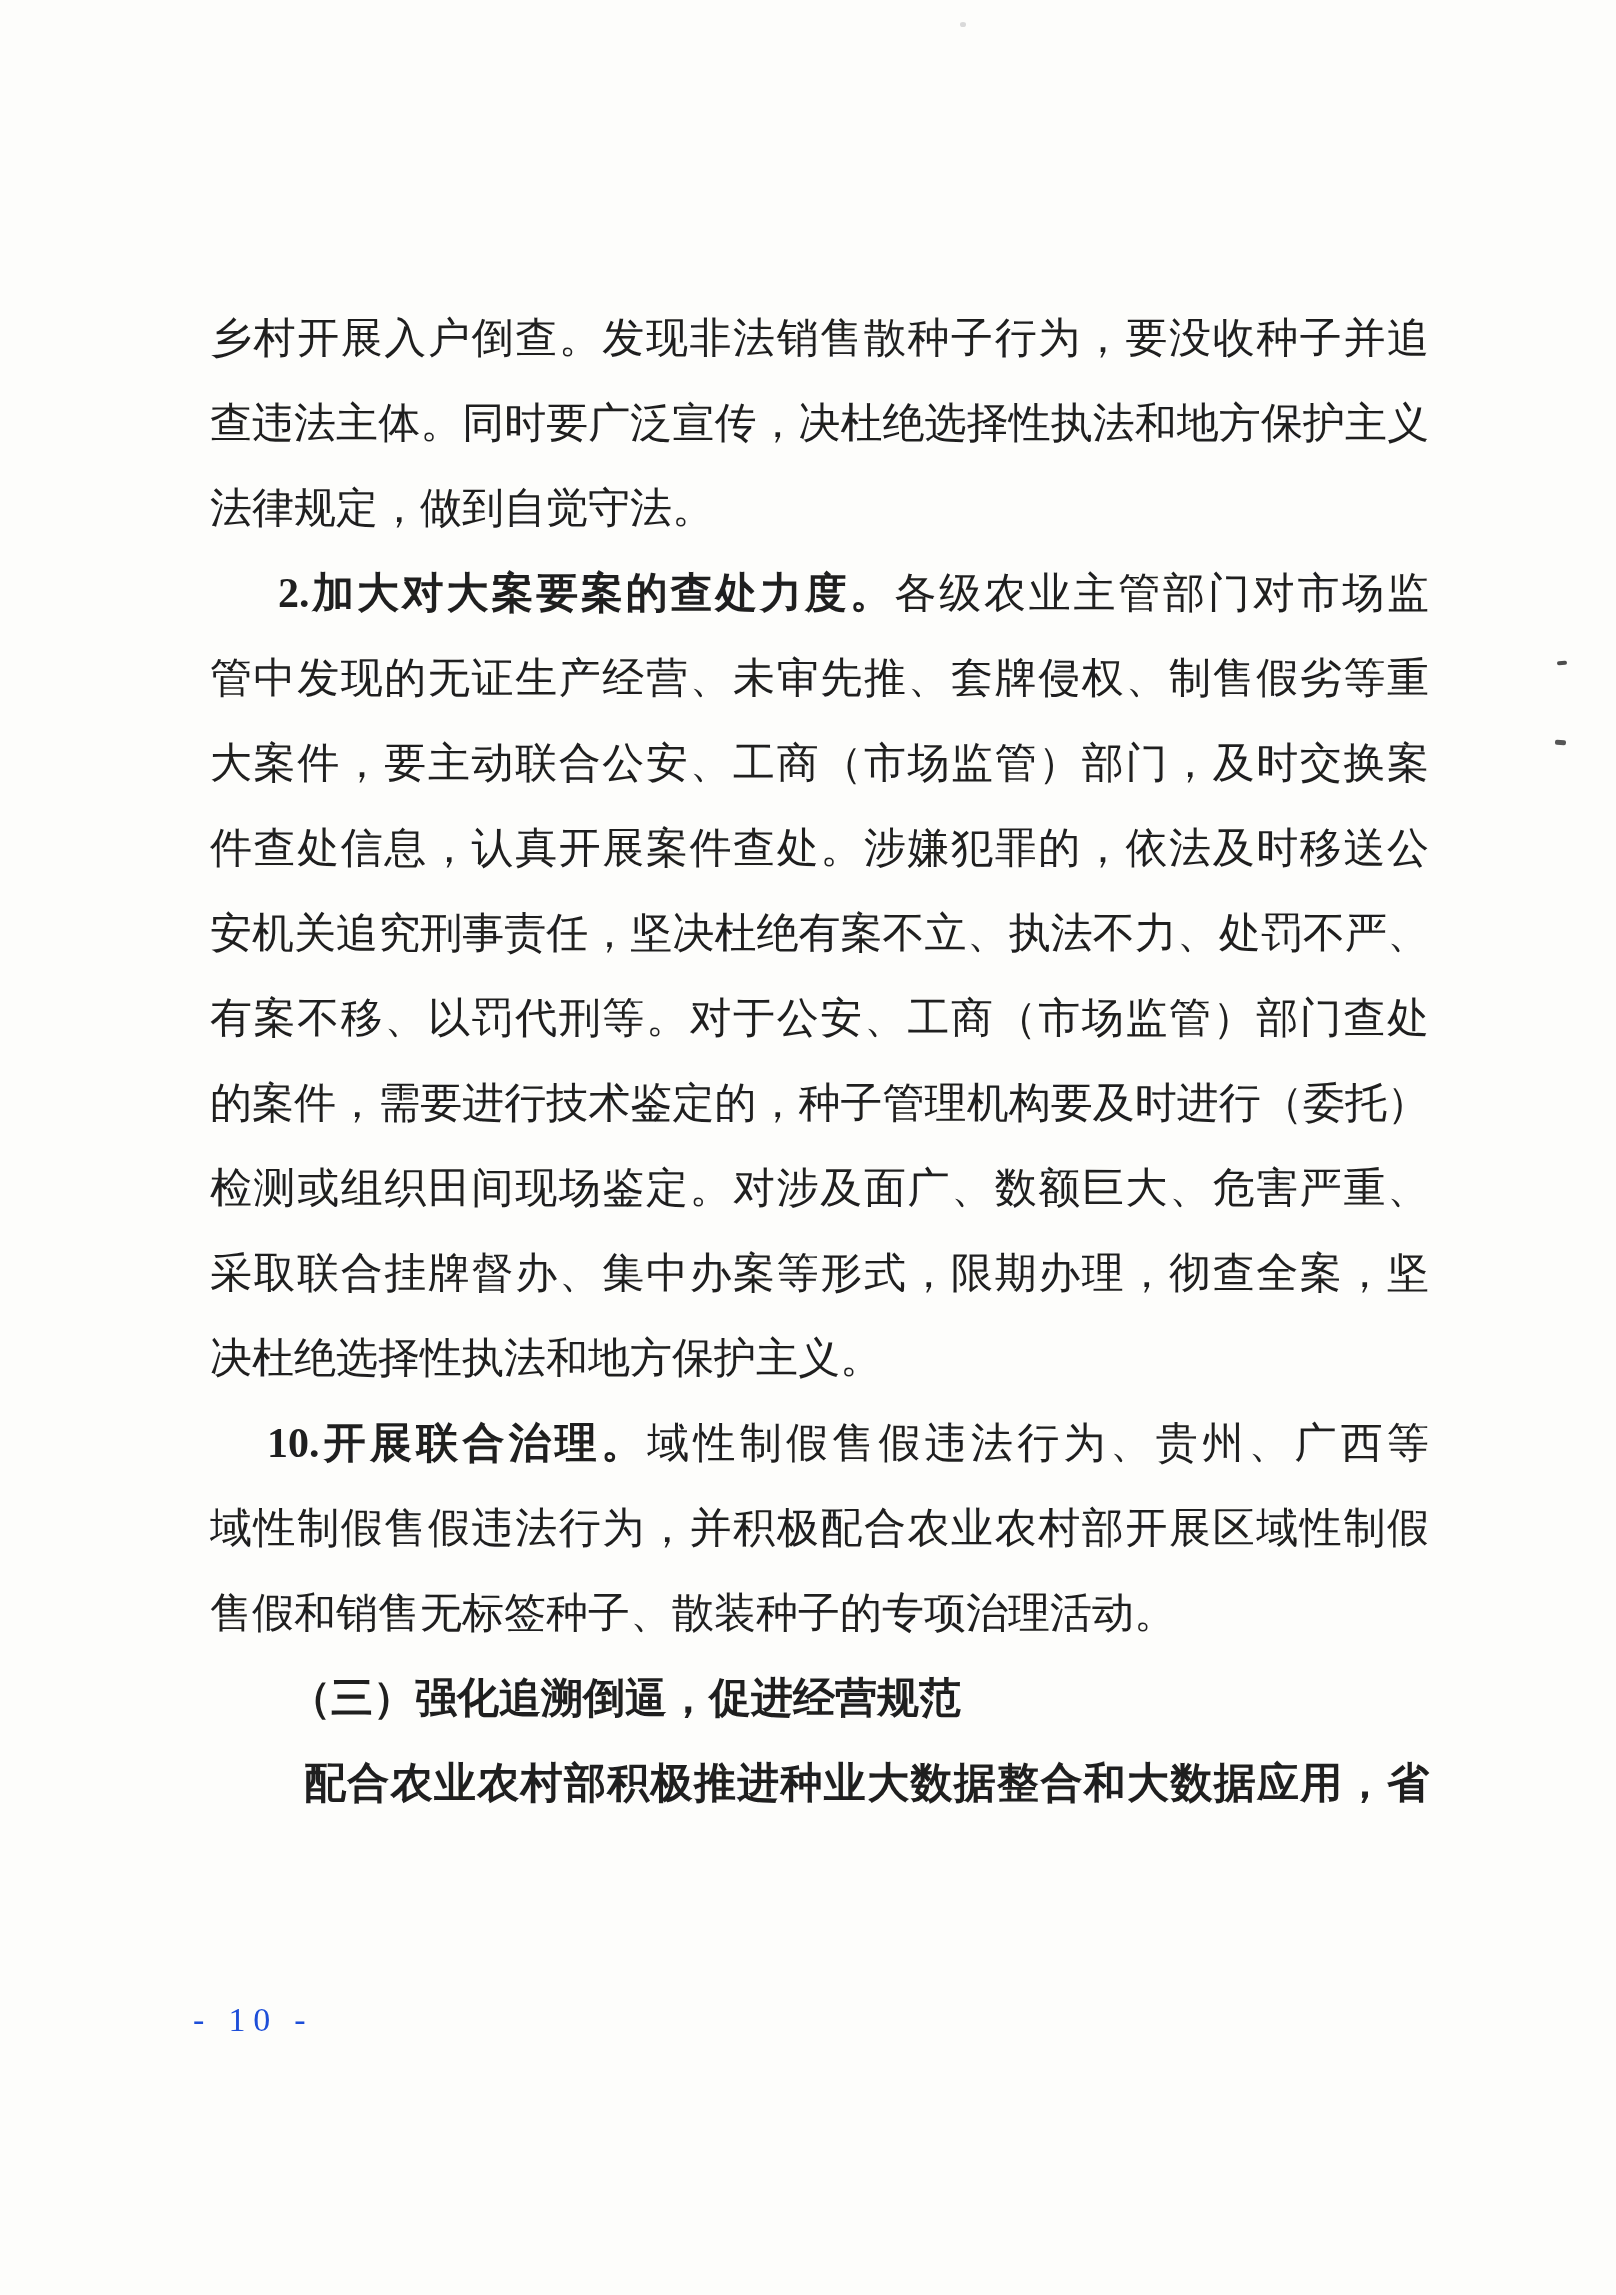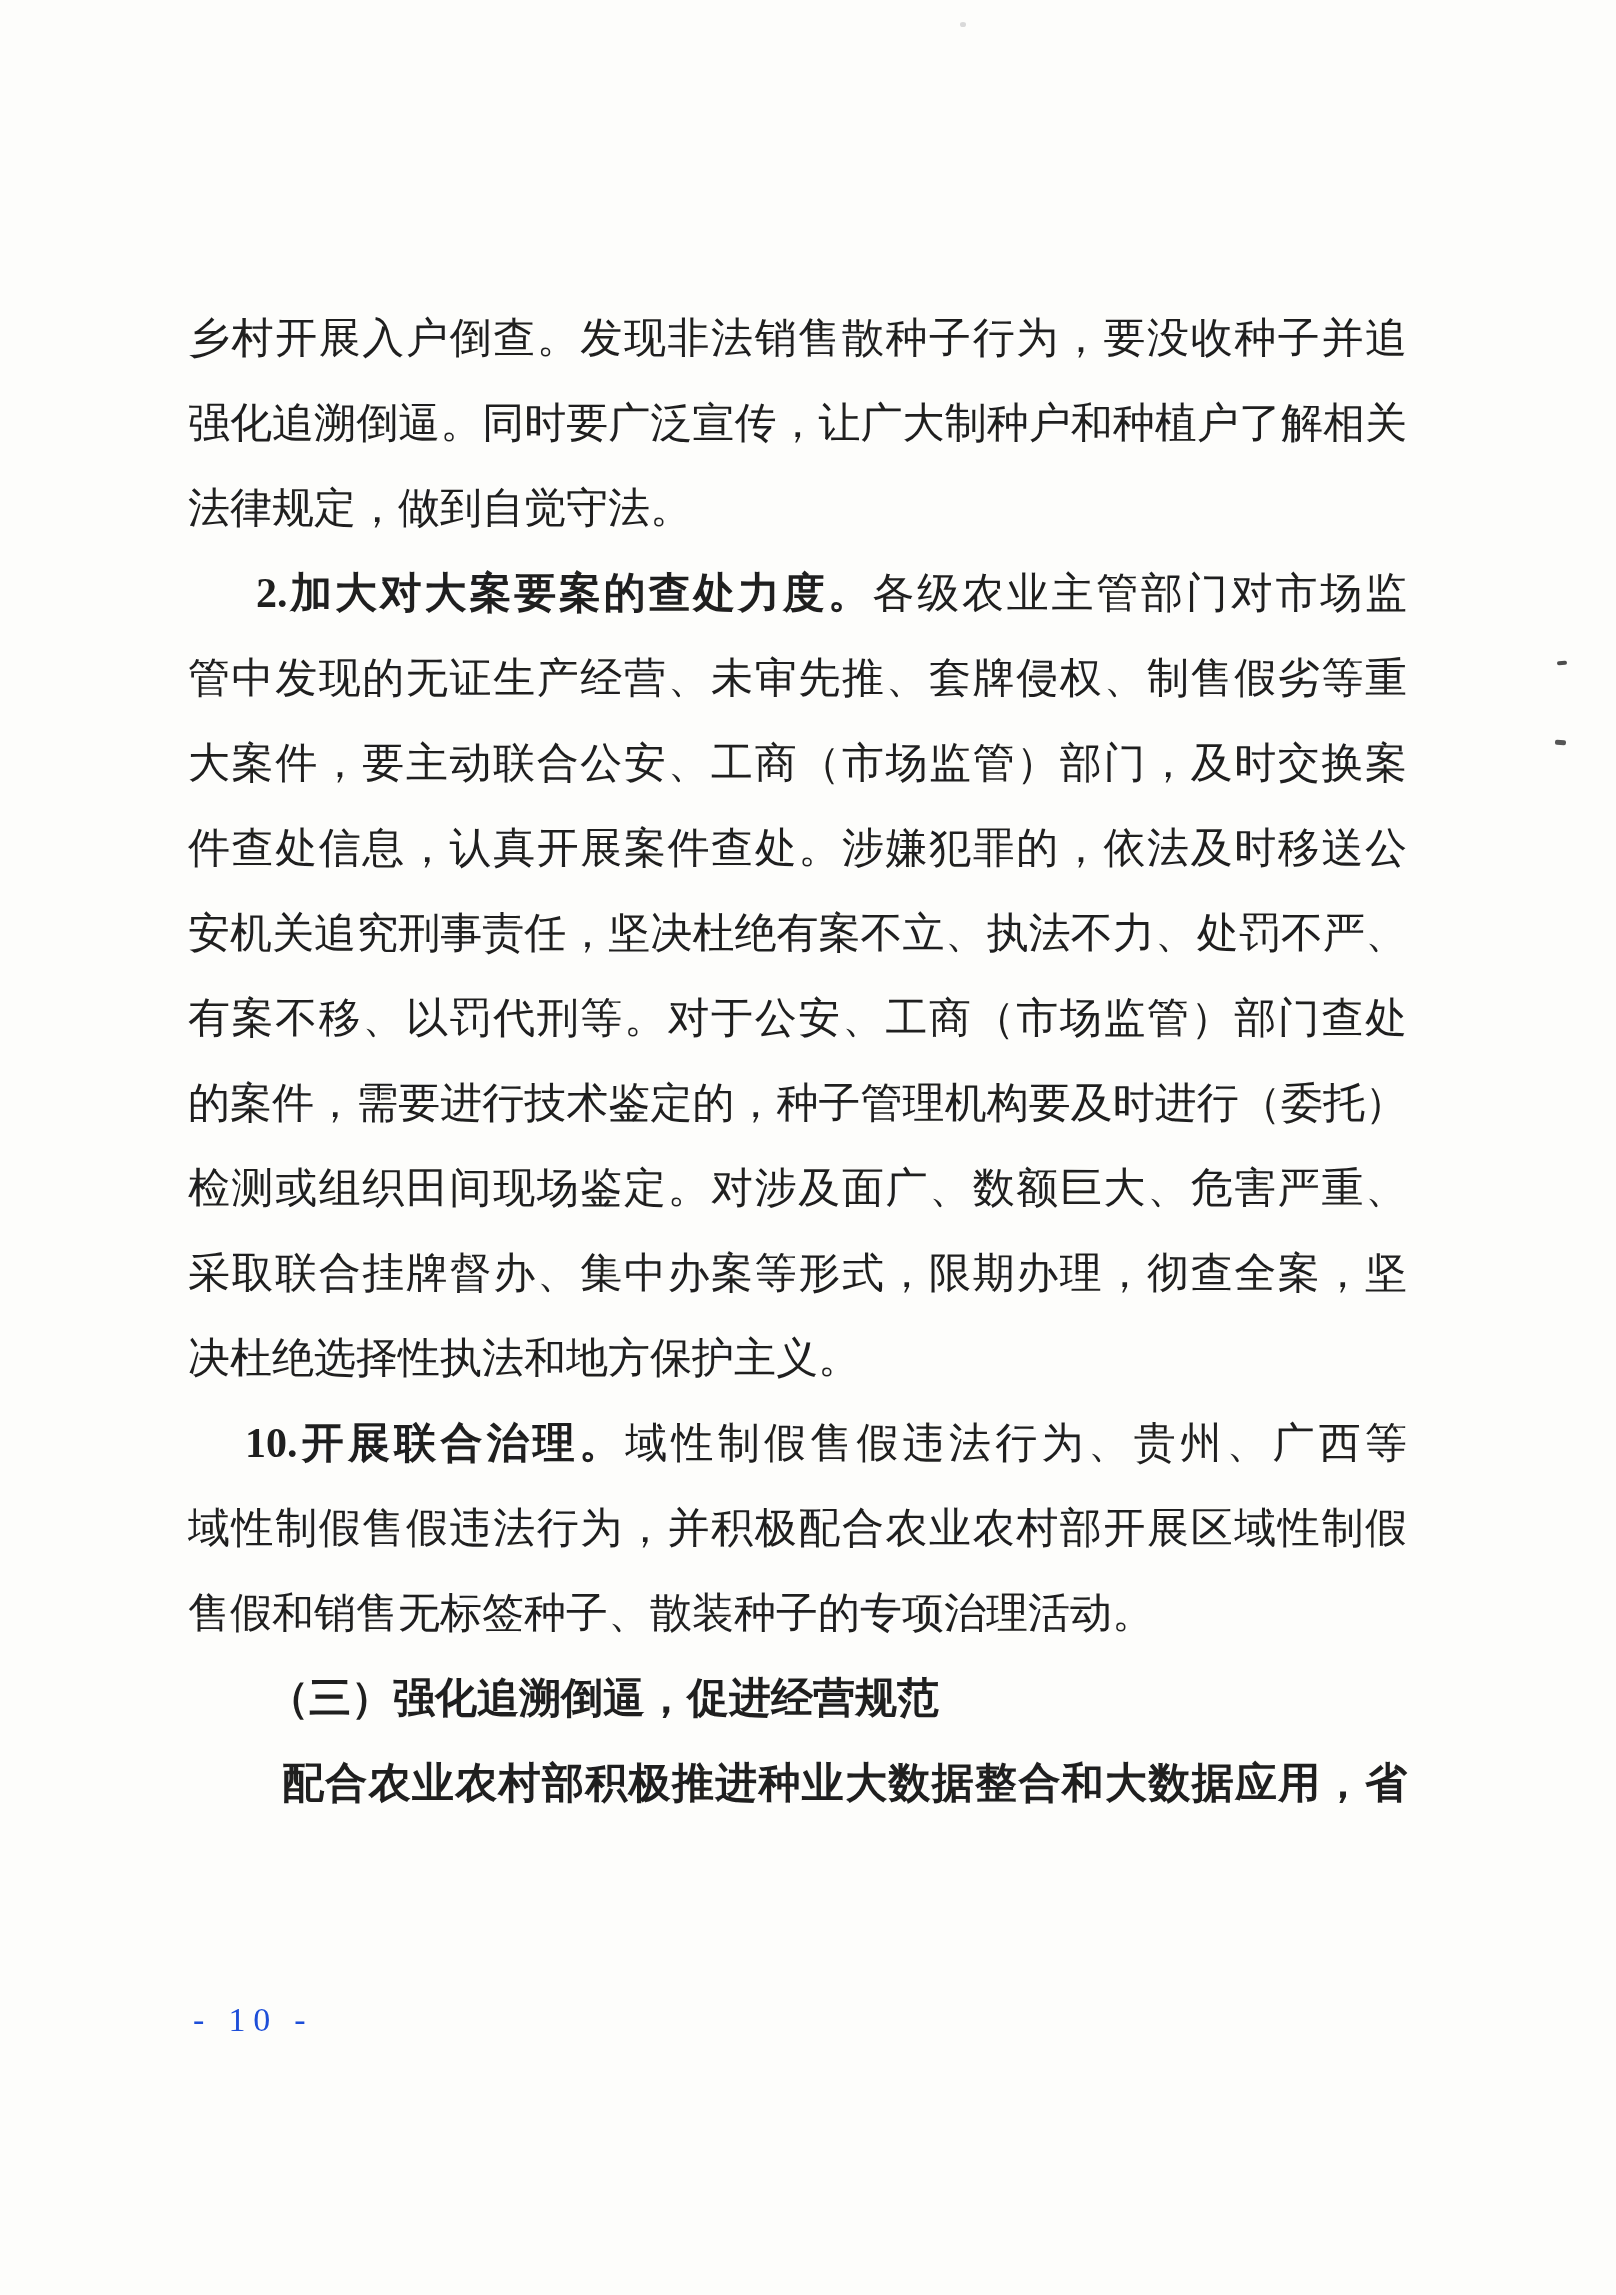--- a/index.html
+++ b/index.html
@@ -7,21 +7,21 @@
     position: relative;
     width: 1616px;
     height: 2295px;
     background: #fdfdfb;
     overflow: hidden;
     font-family: "Liberation Serif", "DejaVu Serif", serif;
     color: #1f1f1f;
   }
   .textblock {
     position: absolute;
-    left: 188px;
+    left: 210px;
     top: 296px;
     width: 1219px;
   }
   .line {
     height: 85px;
     line-height: 85px;
     font-size: 42px;
     letter-spacing: 0;
     white-space: normal;
   }
@@ -49,21 +49,21 @@
 </style>
 </head>
 <body>
 
 <div class="page">
 
   <div class="textblock">
 
     <div class="line full"><span>乡村开展入户倒查。发现非法销售散种子行为，要没收种子并追</span></div>
 
-    <div class="line full"><span>强化追溯倒逼。同时要广泛宣传，让广大制种户和种植户了解相关</span></div>
+    <div class="line full"><span>查违法主体。同时要广泛宣传，决杜绝选择性执法和地方保护主义</span></div>
 
     <div class="line"><span>法律规定，做到自觉守法。</span></div>
 
     <div class="line full ind-9"><span class="b">2.加大对大案要案的查处力度。</span><span>各级农业主管部门对市场监</span></div>
 
     <div class="line full"><span>管中发现的无证生产经营、未审先推、套牌侵权、制售假劣等重</span></div>
 
     <div class="line full"><span>大案件，要主动联合公安、工商（市场监管）部门，及时交换案</span></div>
 
     <div class="line full"><span>件查处信息，认真开展案件查处。涉嫌犯罪的，依法及时移送公</span></div>

